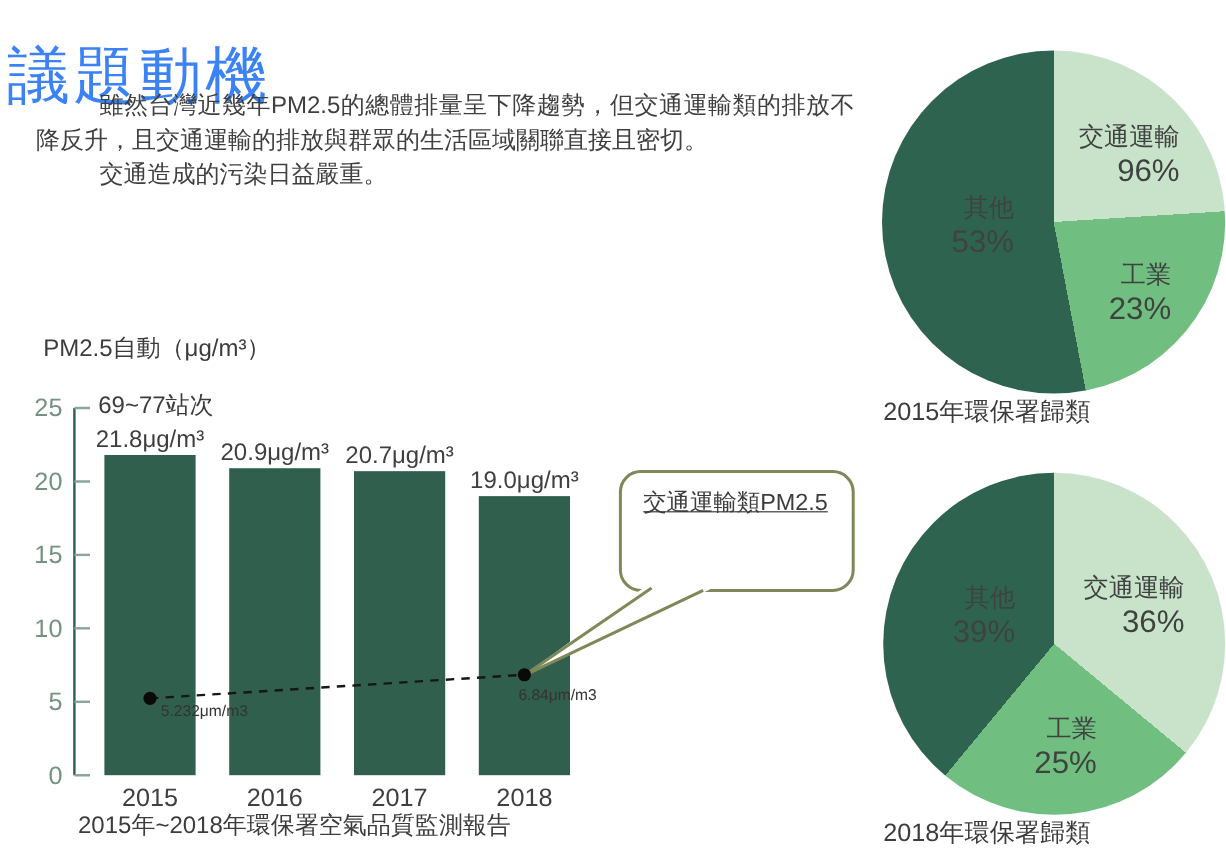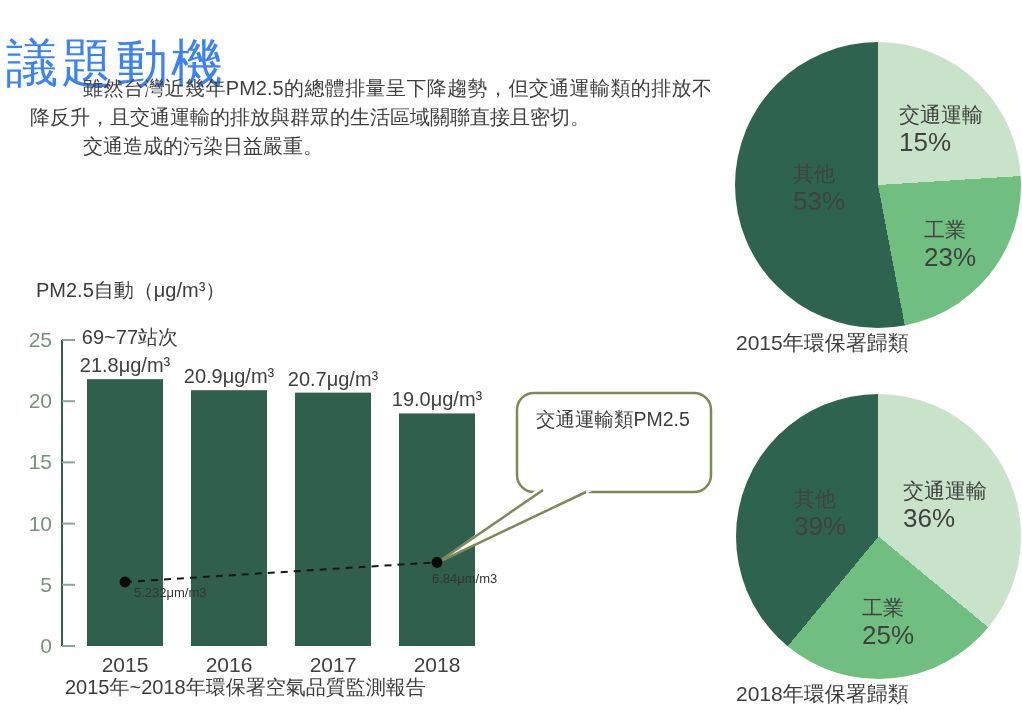--- a/index.html
+++ b/index.html
@@ -17,26 +17,26 @@
   #body-text{
     left:30px;top:74px;width:682px;font-size:20px;line-height:29px;color:#3f3f3f;
     text-align:justify;
   }
   #body-text p{margin:0;text-indent:53px;}
   #chart-title{left:2px;top:277px;font-size:20px;white-space:nowrap;color:#3c3c3c;margin-left:34px;}
   #chart-subtitle{left:28px;top:302px;width:150px;text-align:right;font-size:20px;color:#3c3c3c;margin-top:22px;}
   #bar-svg{left:0px;top:280px;}
   svg text{font-family:"Liberation Sans", sans-serif;}
   #bar-caption{left:65px;top:674px;width:410px;text-align:left;font-size:20px;color:#3c3c3c;}
-  #callout-text{left:536px;top:404px;width:172px;font-size:19.5px;line-height:30px;color:#3c3c3c;}
+  #callout-text{left:536px;top:404px;width:172px;font-size:19.5px;line-height:30px;color:#3c3c3c;text-decoration:underline;}
   .pie{border-radius:50%;}
   #pie-2015{left:735px;top:42px;width:286px;height:286px;}
   #pie-2018{left:736px;top:394px;width:285px;height:285px;}
   .pie-label{
-    position:absolute;transform:translateX(-50%);text-align:left;
+    position:absolute;transform:translateX(-50%);text-align:right;
     color:#3f4340;white-space:nowrap;
   }
   .pl-name{font-size:21px;line-height:27px;}
   .pl-pct{font-size:26px;line-height:28px;}
   .pie-caption{
     position:absolute;width:286px;text-align:left;font-size:21px;color:#3c3c3c;
   }
   #pie-caption-2015{left:736px;top:329px;}
   #pie-caption-2018{left:736px;top:680px;}
 </style>
@@ -92,21 +92,21 @@
 
 <div class="abs" id="callout-text">
   <div>交通運輸類PM2.5</div>
 </div>
 
 <div class="abs" id="bar-caption">2015年~2018年環保署空氣品質監測報告</div>
 
 <div class="abs pie" id="pie-2015" style="background: conic-gradient(rgb(201, 227, 202) 0%, rgb(201, 227, 202) 24%, rgb(112, 191, 129) 24%, rgb(112, 191, 129) 47%, rgb(46, 99, 80) 47%, rgb(46, 99, 80) 100%);"></div>
 <div class="pie-label" style="left:941px;top:101px;">
   <div class="pl-name">交通運輸</div>
-  <div class="pl-pct">15%</div>
+  <div class="pl-pct">96%</div>
 </div>
 <div class="pie-label" style="left:819px;top:160px;">
   <div class="pl-name">其他</div>
   <div class="pl-pct">53%</div>
 </div>
 <div class="pie-label" style="left:950px;top:216px;">
   <div class="pl-name">工業</div>
   <div class="pl-pct">23%</div>
 </div>
 <div class="pie-caption" id="pie-caption-2015">2015年環保署歸類</div>

